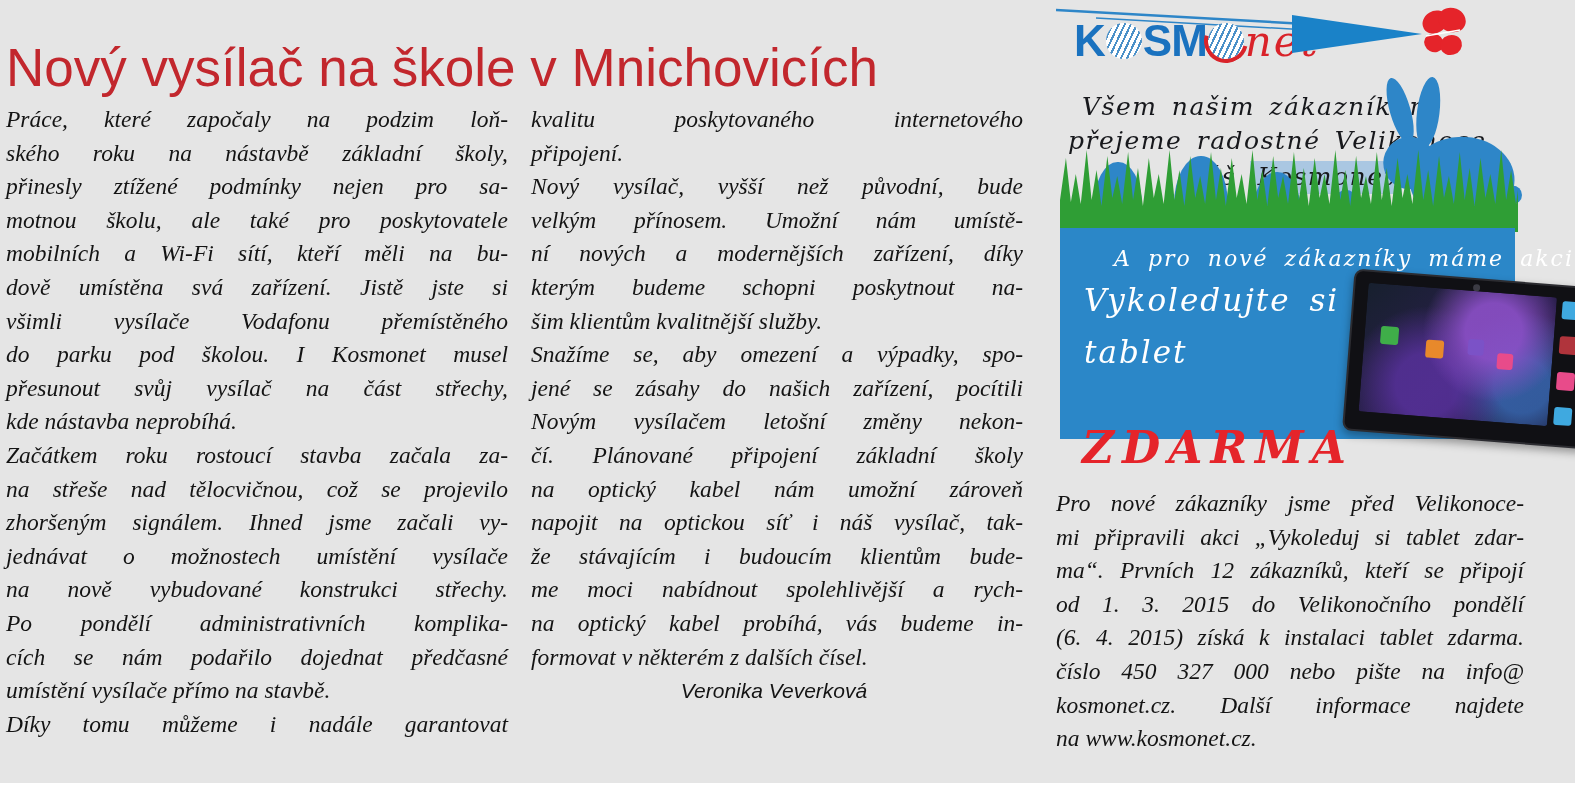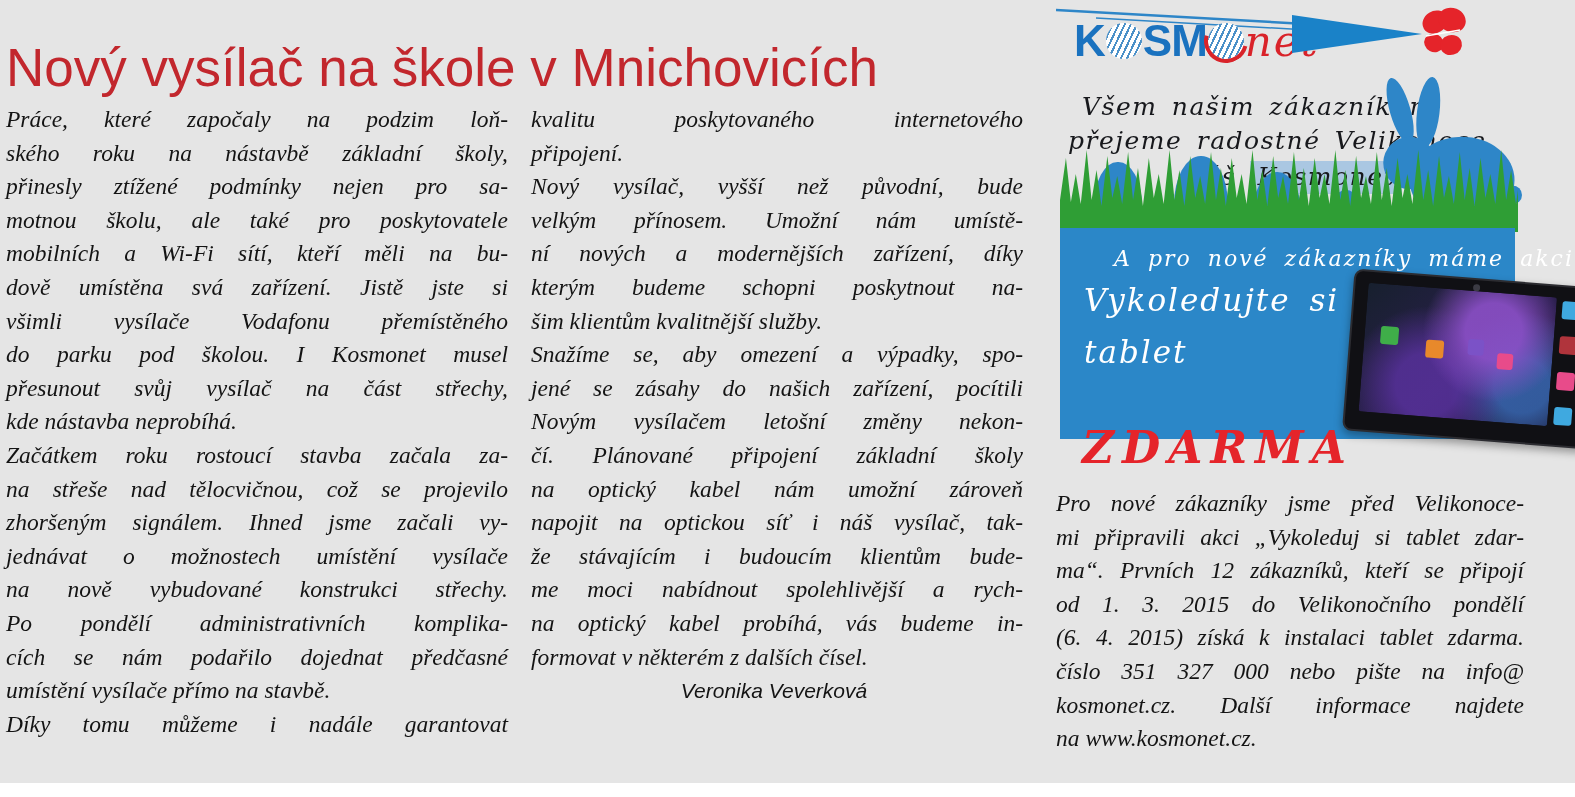--- a/index.html
+++ b/index.html
@@ -185,18 +185,18 @@
       </div>
     </div>
   </div>
 
   <div class="col3txt">
     <div class="ln">Pro nové zákazníky jsme před Velikonoce-</div>
     <div class="ln">mi připravili akci „Vykoleduj si tablet zdar-</div>
     <div class="ln">ma“. Prvních 12 zákazníků, kteří se připojí</div>
     <div class="ln">od 1. 3. 2015 do Velikonočního pondělí</div>
     <div class="ln">(6. 4. 2015) získá k instalaci tablet zdarma.</div>
-    <div class="ln">číslo 351 327 000 nebo pište na info@</div>
+    <div class="ln">číslo 450 327 000 nebo pište na info@</div>
     <div class="ln">kosmonet.cz. Další informace najdete</div>
     <div class="ln pe">na www.kosmonet.cz.</div>
   </div>
 
 </div>
 
 </body></html>

